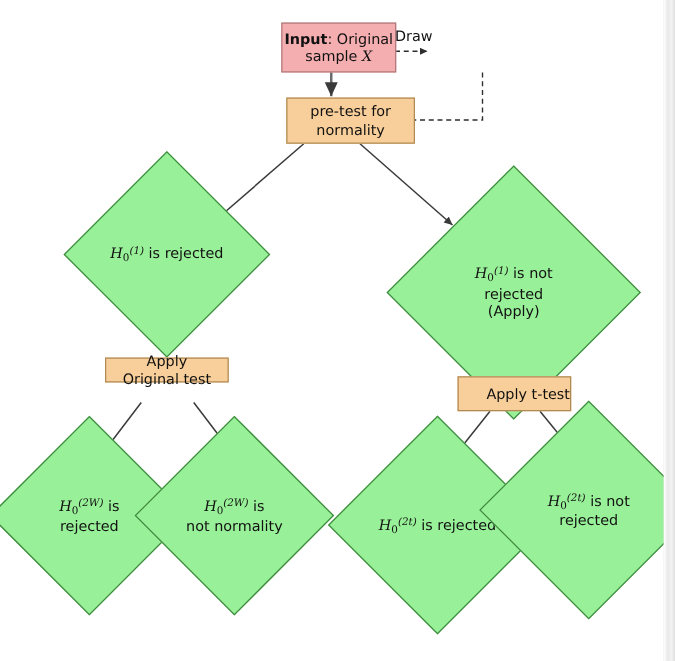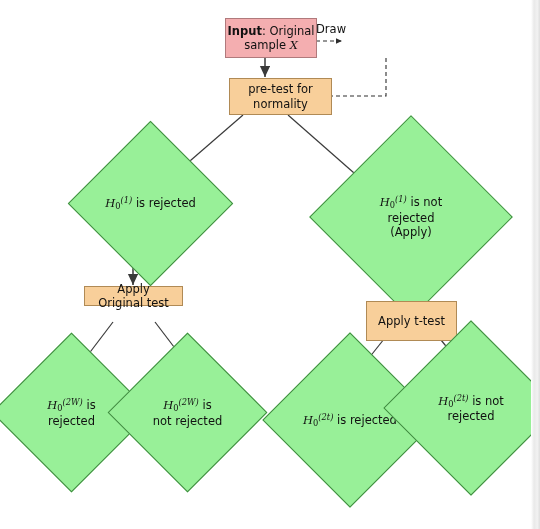--- a/index.html
+++ b/index.html
@@ -165,69 +165,69 @@
   <div class="edge-label" style="left:316px; top:22px;">Draw</div>
 
 
   <div class="node rect orange" style="left:229px; top:78px; width:103px; height:37px;">
     <div>
       <span class="nowrapline">pre-test for</span>
       <span class="nowrapline">normality</span>
     </div>
   </div>
 
-  <div class="diamond-wrap" style="left:92px; top:145px; width:117px; height:117px;">
+  <div class="diamond-wrap" style="left:75px; top:145px; width:117px; height:117px;">
     <div class="diamond-shape"></div>
     <div class="diamond-label">
       <span>
         <span class="nowrapline"><span class="mathvar">H</span><span class="sub">0</span><span class="sup">(1)</span><span> is rejected</span></span>
       </span>
     </div>
   </div>
 
-  <div class="diamond-wrap" style="left:339px; top:145px; width:144px; height:144px;">
+  <div class="diamond-wrap" style="left:339px; top:162px; width:144px; height:144px;">
     <div class="diamond-shape"></div>
     <div class="diamond-label">
       <span>
         <span class="nowrapline"><span class="mathvar">H</span><span class="sub">0</span><span class="sup">(1)</span><span> is not</span></span>
         <span class="nowrapline">rejected</span>
         <span class="nowrapline">(Apply)</span>
       </span>
     </div>
   </div>
 
   <div class="node rect orange" style="left:84px; top:286px; width:99px; height:20px;">
     <div>
       <span class="nowrapline">Apply</span>
       <span class="nowrapline">Original test</span>
     </div>
   </div>
 
-  <div class="node rect orange" style="left:366px; top:301px; width:91px; height:40px;">
+  <div class="node rect orange" style="left:366px; top:301px; width:91px; height:28px;justify-content:flex-end;">
     <div>
       <span class="nowrapline">Apply t-test</span>
     </div>
   </div>
 
   <div class="diamond-wrap" style="left:15px; top:356px; width:113px; height:113px;">
     <div class="diamond-shape"></div>
     <div class="diamond-label">
       <span>
         <span class="nowrapline"><span class="mathvar">H</span><span class="sub">0</span><span class="sup">(2W)</span><span> is</span></span>
         <span class="nowrapline">rejected</span>
       </span>
     </div>
   </div>
 
   <div class="diamond-wrap" style="left:131px; top:356px; width:113px; height:113px;">
     <div class="diamond-shape"></div>
     <div class="diamond-label">
       <span>
         <span class="nowrapline"><span class="mathvar">H</span><span class="sub">0</span><span class="sup">(2W)</span><span> is</span></span>
-        <span class="nowrapline">not rejected</span>
+        <span class="nowrapline">not normality</span>
       </span>
     </div>
   </div>
 
   <div class="diamond-wrap" style="left:288px; top:358px; width:124px; height:124px;">
     <div class="diamond-shape"></div>
     <div class="diamond-label">
       <span>
         <span class="nowrapline"><span class="mathvar">H</span><span class="sub">0</span><span class="sup">(2t)</span><span> is rejected</span></span>
       </span>

